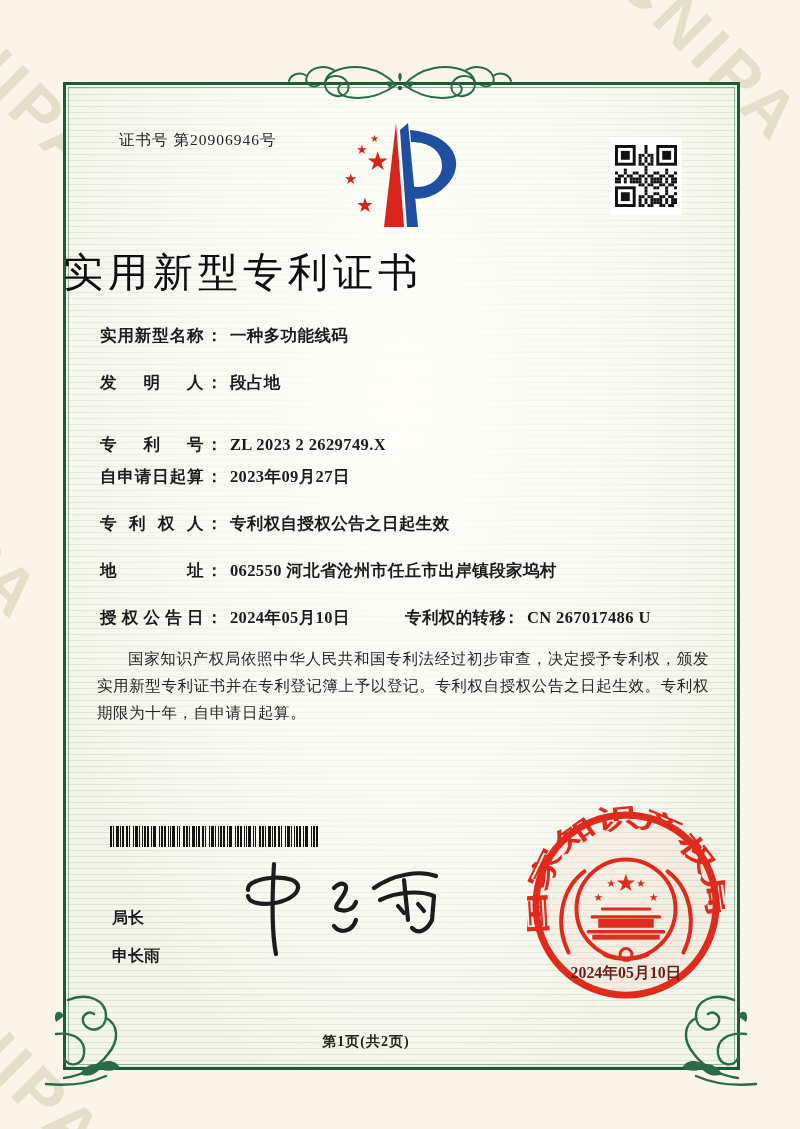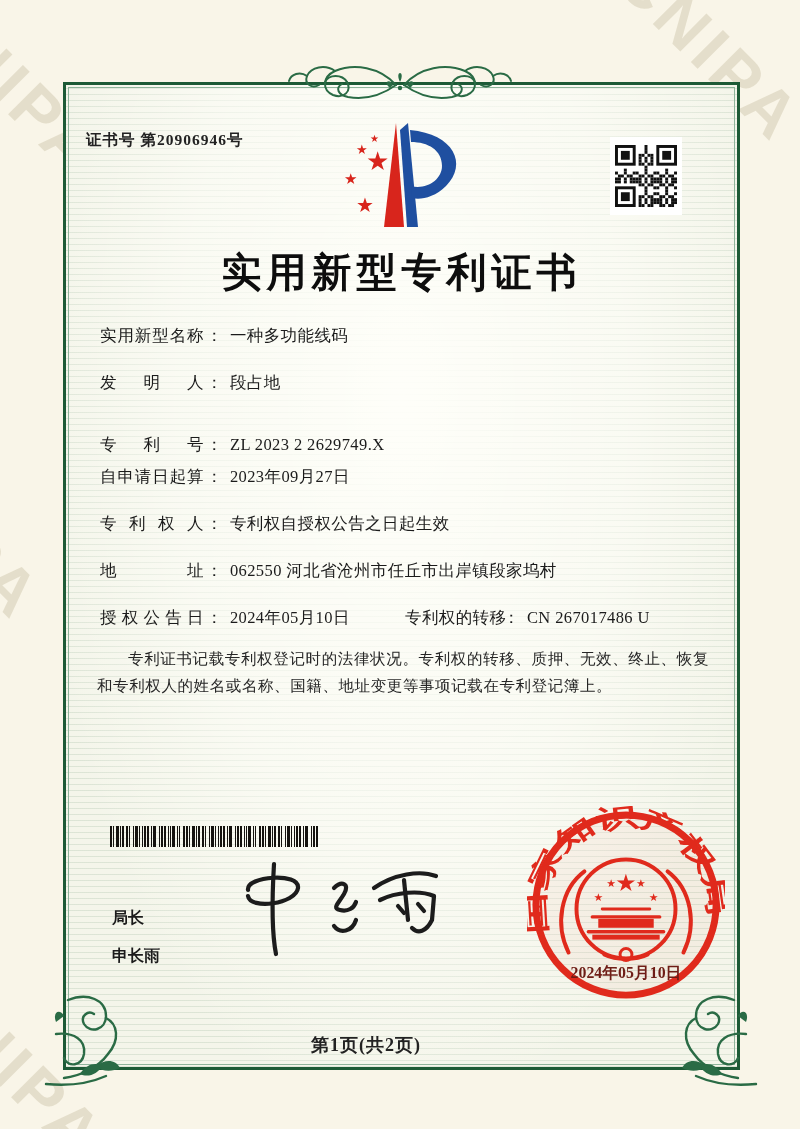--- a/index.html
+++ b/index.html
@@ -30,46 +30,46 @@
       radial-gradient(ellipse at 50% 32%, rgba(255,255,250,0.95) 0%, rgba(255,255,250,0.55) 48%, rgba(255,255,250,0) 78%),
       repeating-linear-gradient(0deg, rgba(138,170,140,0.22) 0px, rgba(138,170,140,0.22) 1px, rgba(0,0,0,0) 1px, rgba(0,0,0,0) 6px),
       #f4f5ea;
   }
   .frame-inner{
     position:absolute;left:2px;top:2px;right:2px;bottom:2px;
     border:1px solid #8fb49b;
   }
   .ornament{position:absolute;pointer-events:none;}
   
-  .cert-no{position:absolute;left:86px;top:130px;font-size:15.5px;font-weight:700;color:#222;letter-spacing:1px;}
+  .cert-no{position:absolute;left:119px;top:130px;font-size:15.5px;font-weight:400;color:#222;letter-spacing:1px;}
   .logo{position:absolute;left:330px;top:120px;}
   .qr-box{position:absolute;left:610px;top:137px;width:72px;height:78px;background:#fff;}
   .qr-box svg{position:absolute;left:5px;top:8px;}
   .title{
-    position:absolute;left:63px;top:245px;width:677px;text-align:center;
-    font-size:40px;font-weight:bold;letter-spacing:5px;color:#0d0d0d;
-  }
-  
-  .row{position:absolute;left:100px;font-size:16.5px;font-weight:400;color:#1b1b1b;white-space:nowrap;letter-spacing:0.4px;}
+    position:absolute;left:63px;top:245px;width:677px;text-align:left;
+    font-size:40px;font-weight:normal;letter-spacing:5px;color:#0d0d0d;
+  }
+  
+  .row{position:absolute;left:100px;font-size:16.5px;font-weight:700;color:#1b1b1b;white-space:nowrap;letter-spacing:0.4px;}
   .flabel{display:inline-block;width:104px;text-align:justify;text-align-last:justify;vertical-align:bottom;}
   .colon{margin:0 7px 0 2px;}
   .grp2{position:absolute;left:305px;top:0;white-space:nowrap;}
   
   .paras{position:absolute;left:97px;top:645px;width:612px;}
   .paras p{
     margin:0 0 10px 0;font-size:15.5px;line-height:27px;color:#262626;
     text-indent:2em;letter-spacing:0.6px;text-align:justify;
   }
   
   .barcode{position:absolute;left:110px;top:826px;width:210px;height:21px;}
   .director{position:absolute;left:112px;top:891px;font-size:16px;font-weight:600;color:#1b1b1b;}
   .director div{margin-bottom:9px;margin-top:17px;}
   .signature{position:absolute;left:222px;top:858px;}
   .seal{position:absolute;left:527px;top:806px;}
-  .page-num{position:absolute;left:63px;top:1033px;width:606px;text-align:center;font-size:18px;font-weight:600;color:#222;letter-spacing:1px;}
+  .page-num{position:absolute;left:63px;top:1033px;width:606px;text-align:center;font-size:14px;font-weight:600;color:#222;letter-spacing:1px;}
   .cont-note{position:absolute;left:63px;top:1130px;width:677px;text-align:center;font-size:16px;color:#be185d;letter-spacing:3px;}
 </style>
 </head>
 <body>
 
 <div class="wm" style="left:-45px;top:-25px;">CNIPA</div>
 <div class="wm" style="left:655px;top:-60px;">CNIPA</div>
 <div class="wm" style="left:215px;top:122px;">CNIPA</div>
 <div class="wm" style="left:478px;top:322px;">CNIPA</div>
 <div class="wm" style="left:-105px;top:418px;">CNIPA</div>
@@ -310,21 +310,21 @@
   <span class="flabel">地址</span><span class="colon">：</span><span>062550 河北省沧州市任丘市出岸镇段家坞村</span>
 </div>
 <div class="row" style="top:607px">
   <span class="flabel">授权公告日</span><span class="colon">：</span><span>2024年05月10日</span>
   <span class="grp2">
     <span class="flabel" style="width:96px">专利权的转移</span><span class="colon">：</span><span>CN 267017486 U</span>
   </span>
 </div>
 
 <div class="paras">
-  <p>专利证书记载专利权登记时的法律状况。专利权的转移、质押、无效、终止、恢复和专利权人的姓名或名称、国籍、地址变更等事项记载在专利登记簿上。</p>
+  <p>国家知识产权局依照中华人民共和国专利法经过初步审查，决定授予专利权，颁发实用新型专利证书并在专利登记簿上予以登记。专利权自授权公告之日起生效。专利权期限为十年，自申请日起算。</p>
 </div>
 
 <svg class="barcode" id="barcode" width="210" height="21" viewBox="0 0 210 21">
     <rect x="0" y="0" width="2" height="21" fill="#15130f"></rect>
     <rect x="3" y="0" width="1" height="21" fill="#15130f"></rect>
     <rect x="6" y="0" width="3" height="21" fill="#15130f"></rect>
     <rect x="10" y="0" width="1" height="21" fill="#15130f"></rect>
     <rect x="12" y="0" width="2" height="21" fill="#15130f"></rect>
     <rect x="16" y="0" width="2" height="21" fill="#15130f"></rect>
     <rect x="19" y="0" width="1" height="21" fill="#15130f"></rect>

